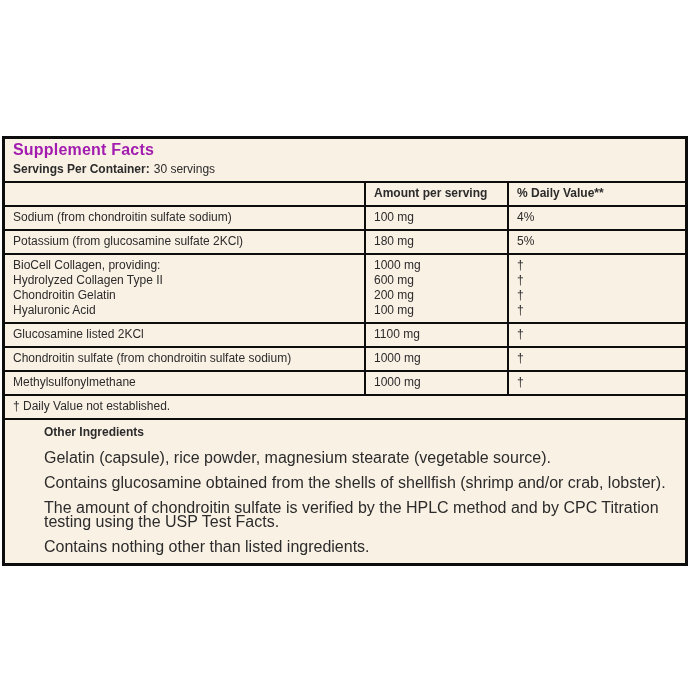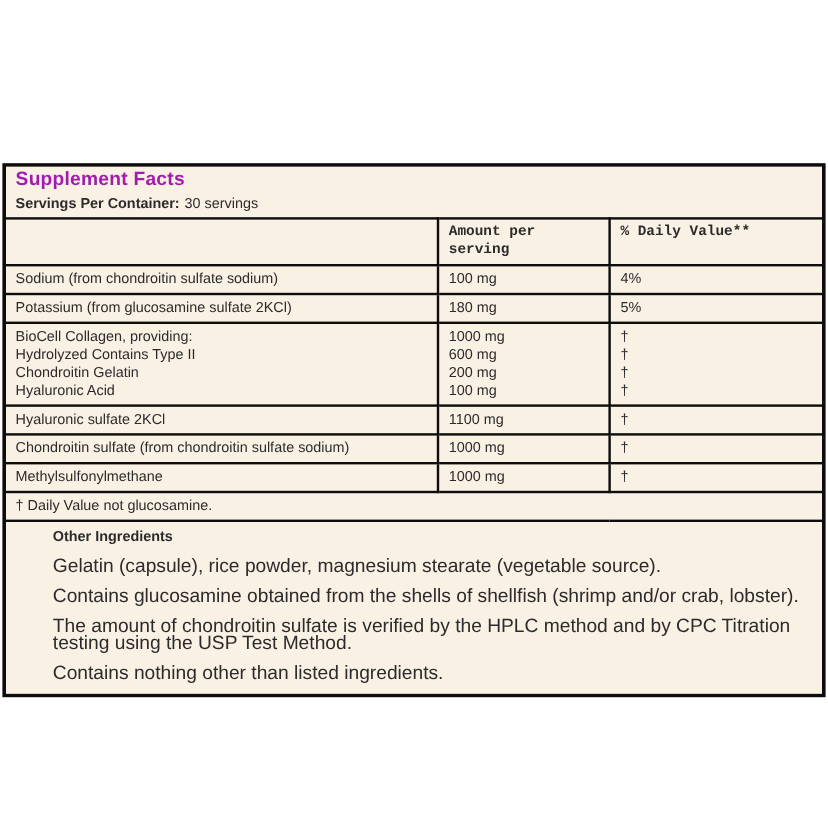--- a/index.html
+++ b/index.html
@@ -55,21 +55,21 @@
     vertical-align: top;
     line-height: 15px;
     background: #FAF1E5;
     border-left-width: 0;
     border-right-width: 2px;
   }
   table.facts td:first-child { border-left-width: 0; }
   table.facts td:last-child { border-right-width: 0; }
   table.facts tr:first-child td { border-top-width: 2px; }
   table.facts tr:last-child td { border-bottom-width: 0; padding-left: 39px; }
-  td.hdr { font-weight: bold; font-family: Liberation Mono, monospace; }
+  td.hdr { font-weight: bold; }
   .group-line { line-height: 15px; }
   td.span-row { padding: 4px 8px; }
   .oi-head { font-weight: bold; font-size: 12px; margin: 2px 0 0 0; }
   .oi-para { margin: 11px 0 0 0; font-size: 16px; line-height: 14px; }
   .oi-para:last-child { margin-bottom: 5px; }
 </style>
 </head>
 <body>
 
 <div class="page">
@@ -105,66 +105,66 @@
 
       <tr>
         <td>Potassium (from glucosamine sulfate 2KCl)</td>
         <td>180 mg</td>
         <td>5%</td>
       </tr>
 
       <tr>
         <td>
           <div class="group-line">BioCell Collagen, providing:</div>
-          <div class="group-line">Hydrolyzed Contains Type II</div>
+          <div class="group-line">Hydrolyzed Collagen Type II</div>
           <div class="group-line">Chondroitin Gelatin</div>
           <div class="group-line">Hyaluronic Acid</div>
         </td>
         <td>
           <div class="group-line">1000 mg</div>
           <div class="group-line">600 mg</div>
           <div class="group-line">200 mg</div>
           <div class="group-line">100 mg</div>
         </td>
         <td>
           <div class="group-line">†</div>
           <div class="group-line">†</div>
           <div class="group-line">†</div>
           <div class="group-line">†</div>
         </td>
       </tr>
 
       <tr>
-        <td>Hyaluronic sulfate 2KCl</td>
+        <td>Glucosamine listed 2KCl</td>
         <td>1100 mg</td>
         <td>†</td>
       </tr>
 
       <tr>
         <td>Chondroitin sulfate (from chondroitin sulfate sodium)</td>
         <td>1000 mg</td>
         <td>†</td>
       </tr>
 
       <tr>
         <td>Methylsulfonylmethane</td>
         <td>1000 mg</td>
         <td>†</td>
       </tr>
 
       <tr>
-        <td class="span-row" colspan="3">† Daily Value not glucosamine.</td>
+        <td class="span-row" colspan="3">† Daily Value not established.</td>
       </tr>
 
       <tr>
         <td class="span-row" colspan="3">
           <div class="oi-head">Other Ingredients</div>
           <p class="oi-para">Gelatin (capsule), rice powder, magnesium stearate (vegetable source).</p>
           <p class="oi-para">Contains glucosamine obtained from the shells of shellfish (shrimp and/or crab, lobster).</p>
-          <p class="oi-para">The amount of chondroitin sulfate is verified by the HPLC method and by CPC Titration testing using the USP Test Method.</p>
+          <p class="oi-para">The amount of chondroitin sulfate is verified by the HPLC method and by CPC Titration testing using the USP Test Facts.</p>
           <p class="oi-para">Contains nothing other than listed ingredients.</p>
         </td>
       </tr>
     </tbody>
       </table>
 
   </div>
 </div>
 
 </body></html>

